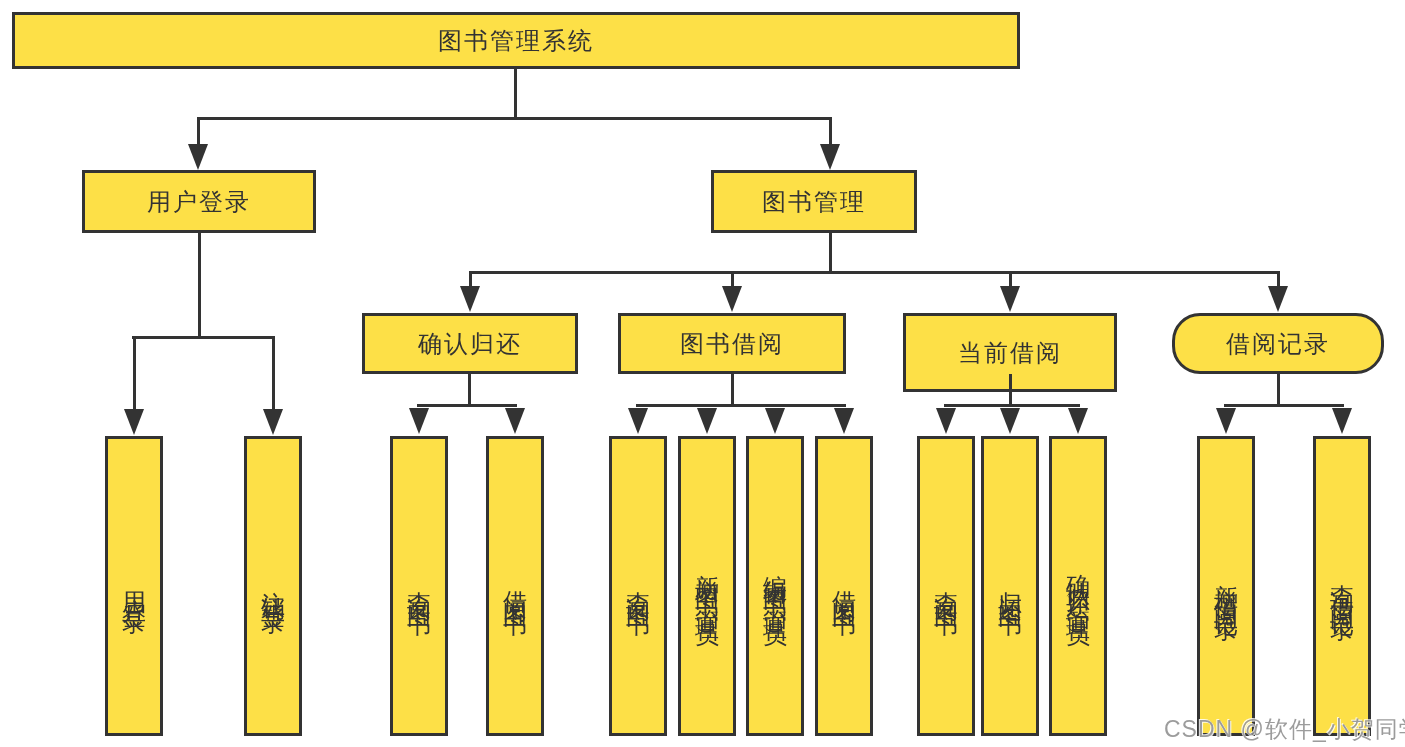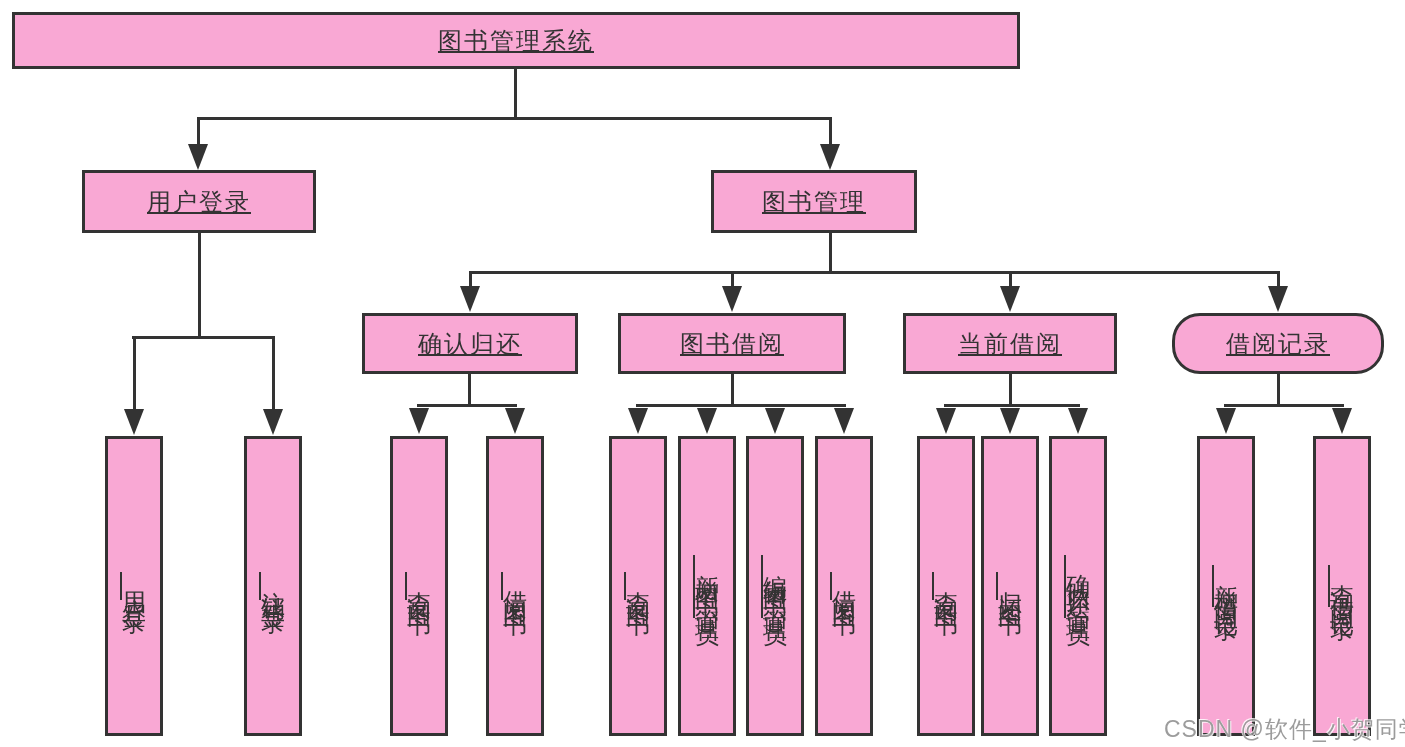--- a/index.html
+++ b/index.html
@@ -11,27 +11,26 @@
     position:relative;
     width:1405px;height:747px;
     background:var(--bg,#ffffff);
     overflow:hidden;
     --line:#333333;--text:#333333;--wm:#9c9c9c;
   }
   .box{
     position:absolute;
     box-sizing:border-box;
     border:3px solid var(--line,#333333);
-    background:#f9a8d4;
+    background:#fde047;
     color:var(--text,#333333);
     display:flex;align-items:center;justify-content:center;
     font-size:24px;
     letter-spacing:2px;
     white-space:nowrap;
-    text-decoration:underline;
   }
   .leaf{
     writing-mode:vertical-rl;
     text-orientation:mixed;
     letter-spacing:7px;
     text-align:center;
     white-space:normal;
     width:58px;height:300px;top:436px;
     font-size:24px;
   }
@@ -85,21 +84,21 @@
   <div class="arrow" style="left:460px;top:286px;"></div>
   <div class="vline" style="left:731px;top:274px;height:14px;"></div>
   <div class="arrow" style="left:722px;top:286px;"></div>
   <div class="vline" style="left:1009px;top:274px;height:14px;"></div>
   <div class="arrow" style="left:1000px;top:286px;"></div>
   <div class="vline" style="left:1277px;top:274px;height:14px;"></div>
   <div class="arrow" style="left:1268px;top:286px;"></div>
 
   <div class="box" style="left:362px;top:313px;width:216px;height:61px;">确认归还</div>
   <div class="box" style="left:618px;top:313px;width:228px;height:61px;">图书借阅</div>
-  <div class="box" style="left:903px;top:313px;width:214px;height:61px;text-align:right;">当前借阅</div>
+  <div class="box" style="left:903px;top:313px;width:214px;height:79px;text-align:right;">当前借阅</div>
   <div class="box" style="left:1172px;top:313px;width:212px;height:61px;border-radius:28px;">借阅记录</div>
 
   <div class="vline" style="left:468px;top:374px;height:32px;"></div>
   <div class="hline" style="left:417px;top:404px;width:100px;"></div>
   <div class="arrow" style="left:409px;top:408px;"></div>
   <div class="arrow" style="left:505px;top:408px;"></div>
 
   <div class="vline" style="left:731px;top:374px;height:32px;"></div>
   <div class="hline" style="left:636px;top:404px;width:210px;"></div>
   <div class="arrow" style="left:628px;top:408px;"></div>

